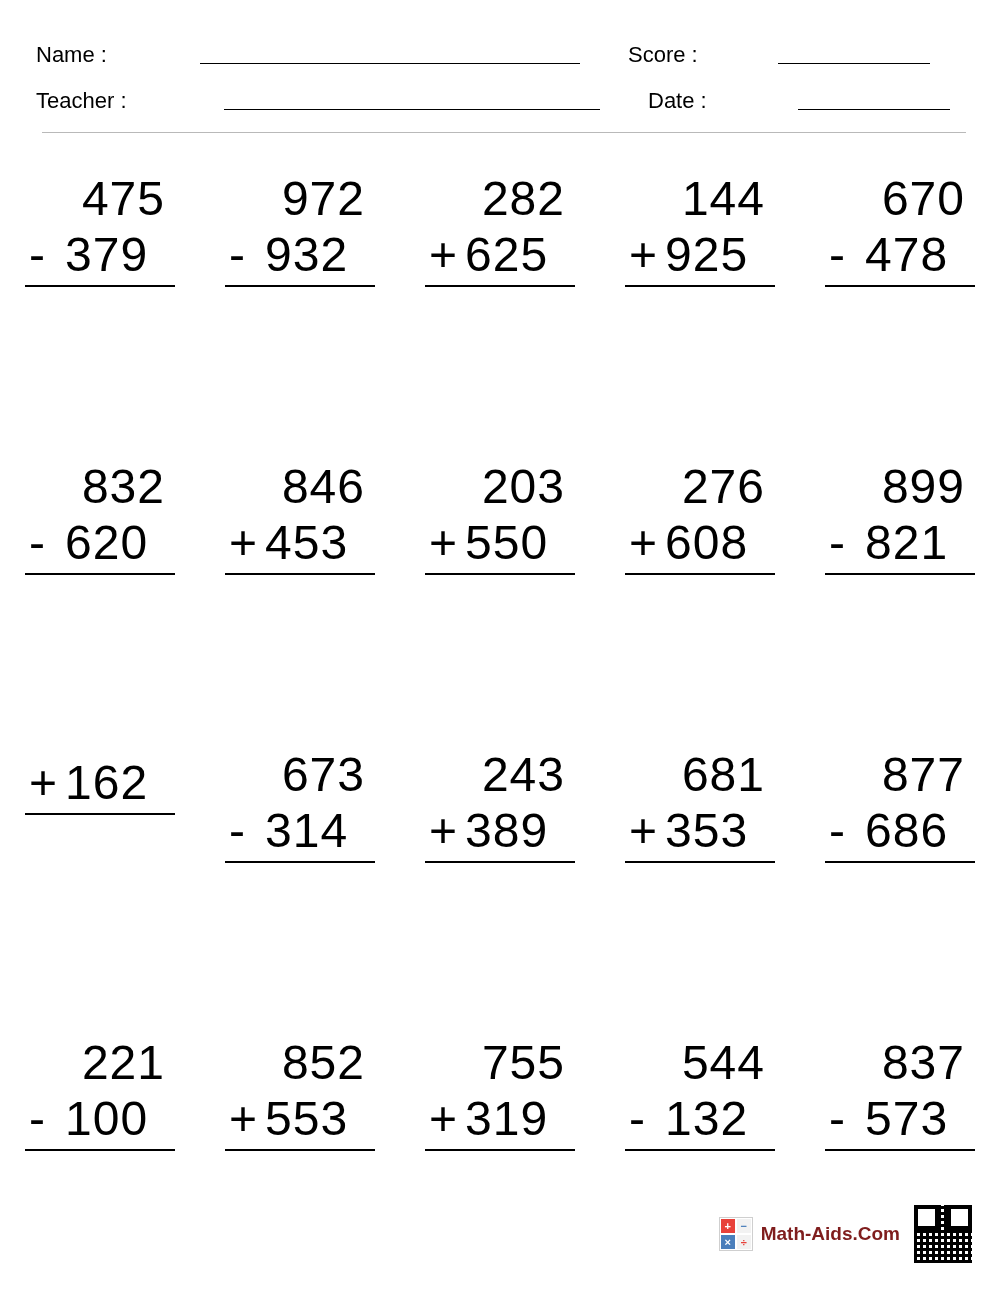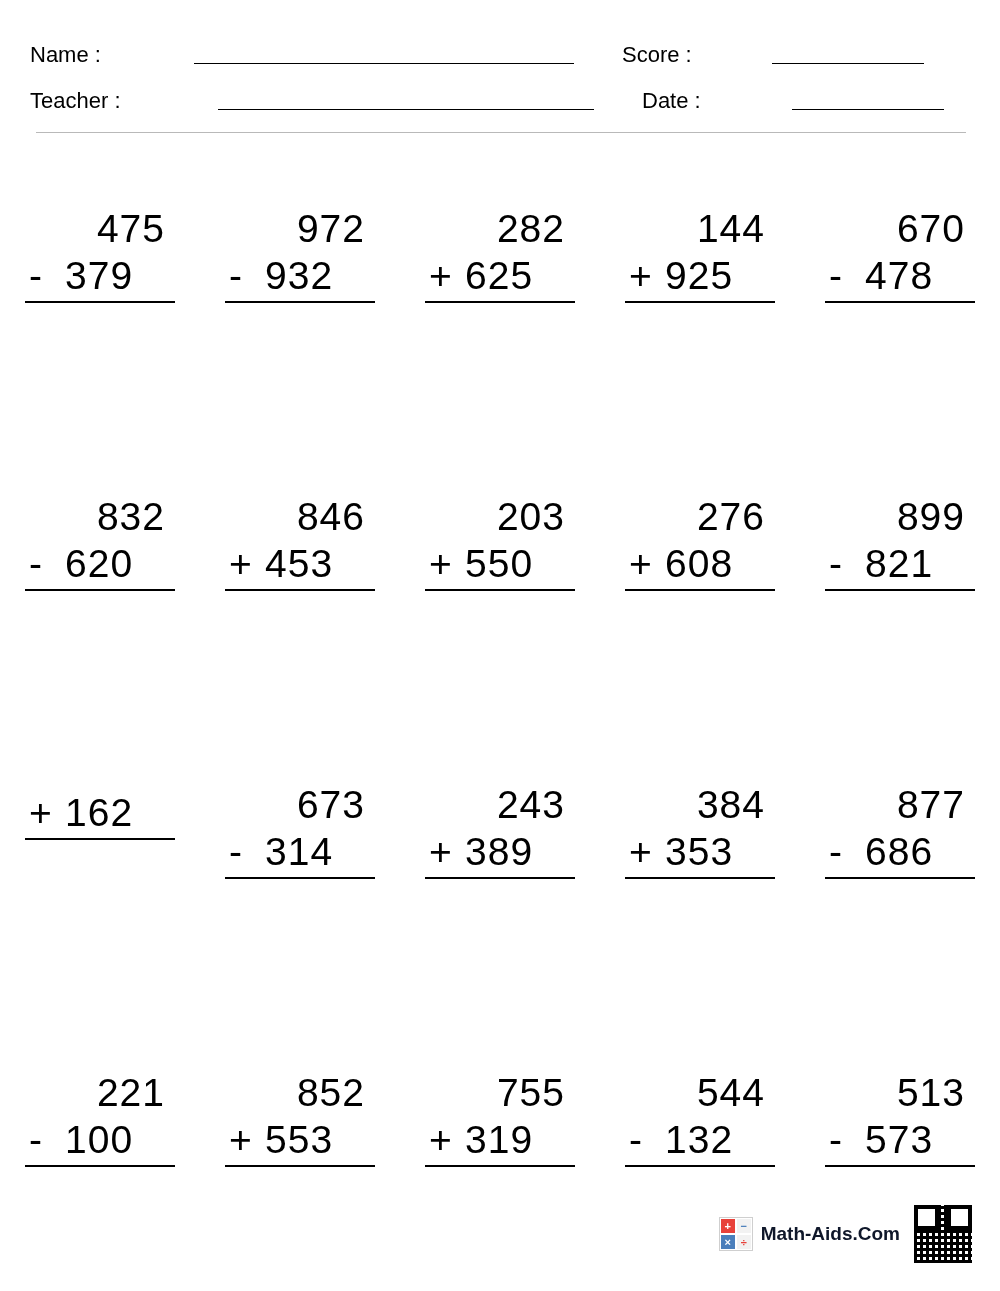--- a/index.html
+++ b/index.html
@@ -14,20 +14,21 @@
     font-family: "Liberation Sans", sans-serif;
     color: #000000;
     position: relative;
     overflow: hidden;
   }
 
   
   .header {
     padding: 24px 28px 0 30px;
     position: relative;
+    margin-left: 6px;
   }
   .hdr-row {
     display: flex;
     align-items: flex-end;
     height: 46px;
   }
   .hdr-label {
     font-size: 22px;
     white-space: nowrap;
     padding-bottom: 2px;
@@ -65,23 +66,22 @@
     height: 288px;
   }
   .cell {
     flex: 1 1 0;
     display: flex;
     justify-content: center;
     padding-top: 28px;
   }
   .prob {
     width: 150px;
-    font-size: 39px;
+    font-size: 48px;
     line-height: 1.0;
-    margin-top: 34px;
   }
   .top-num {
     text-align: right;
     padding-right: 10px;
     letter-spacing: 1px;
   }
   .bottom-line {
     display: flex;
     align-items: baseline;
     border-bottom: 2.2px solid #000;
@@ -133,21 +133,21 @@
     color: #fff;
     line-height: 1;
   }
   .lg1 { background: #e8413a; }
   .lg2 { background: #f2f2f2; color: #4a7ebb !important; }
   .lg3 { background: #4a7ebb; }
   .lg4 { background: #f2f2f2; color: #e8413a !important; }
   .brand-text {
     font-size: 19px;
     font-weight: bold;
-    color: #0f172a;
+    color: #7f1d1d;
     letter-spacing: 0px;
   }
   .qr {
     width: 58px;
     height: 58px;
     background:
       repeating-linear-gradient(90deg, #000 0 3px, #fff 3px 6px),
       repeating-linear-gradient(0deg, #000 0 3px, #fff 3px 6px);
     background-blend-mode: multiply;
     position: relative;
@@ -304,21 +304,21 @@
       <div class="prob">
         <div class="top-num">243</div>
         <div class="bottom-line">
           <div class="op">+</div>
           <div class="bot-num">389</div>
         </div>
       </div>
     </div>
     <div class="cell">
       <div class="prob">
-        <div class="top-num">384</div>
+        <div class="top-num">681</div>
         <div class="bottom-line">
           <div class="op">+</div>
           <div class="bot-num">353</div>
         </div>
       </div>
     </div>
     <div class="cell">
       <div class="prob">
         <div class="top-num">877</div>
         <div class="bottom-line">
@@ -361,21 +361,21 @@
       <div class="prob">
         <div class="top-num">544</div>
         <div class="bottom-line">
           <div class="op">-</div>
           <div class="bot-num">132</div>
         </div>
       </div>
     </div>
     <div class="cell">
       <div class="prob">
-        <div class="top-num">513</div>
+        <div class="top-num">837</div>
         <div class="bottom-line">
           <div class="op">-</div>
           <div class="bot-num">573</div>
         </div>
       </div>
     </div>
   </div>
 
 </div>
 

